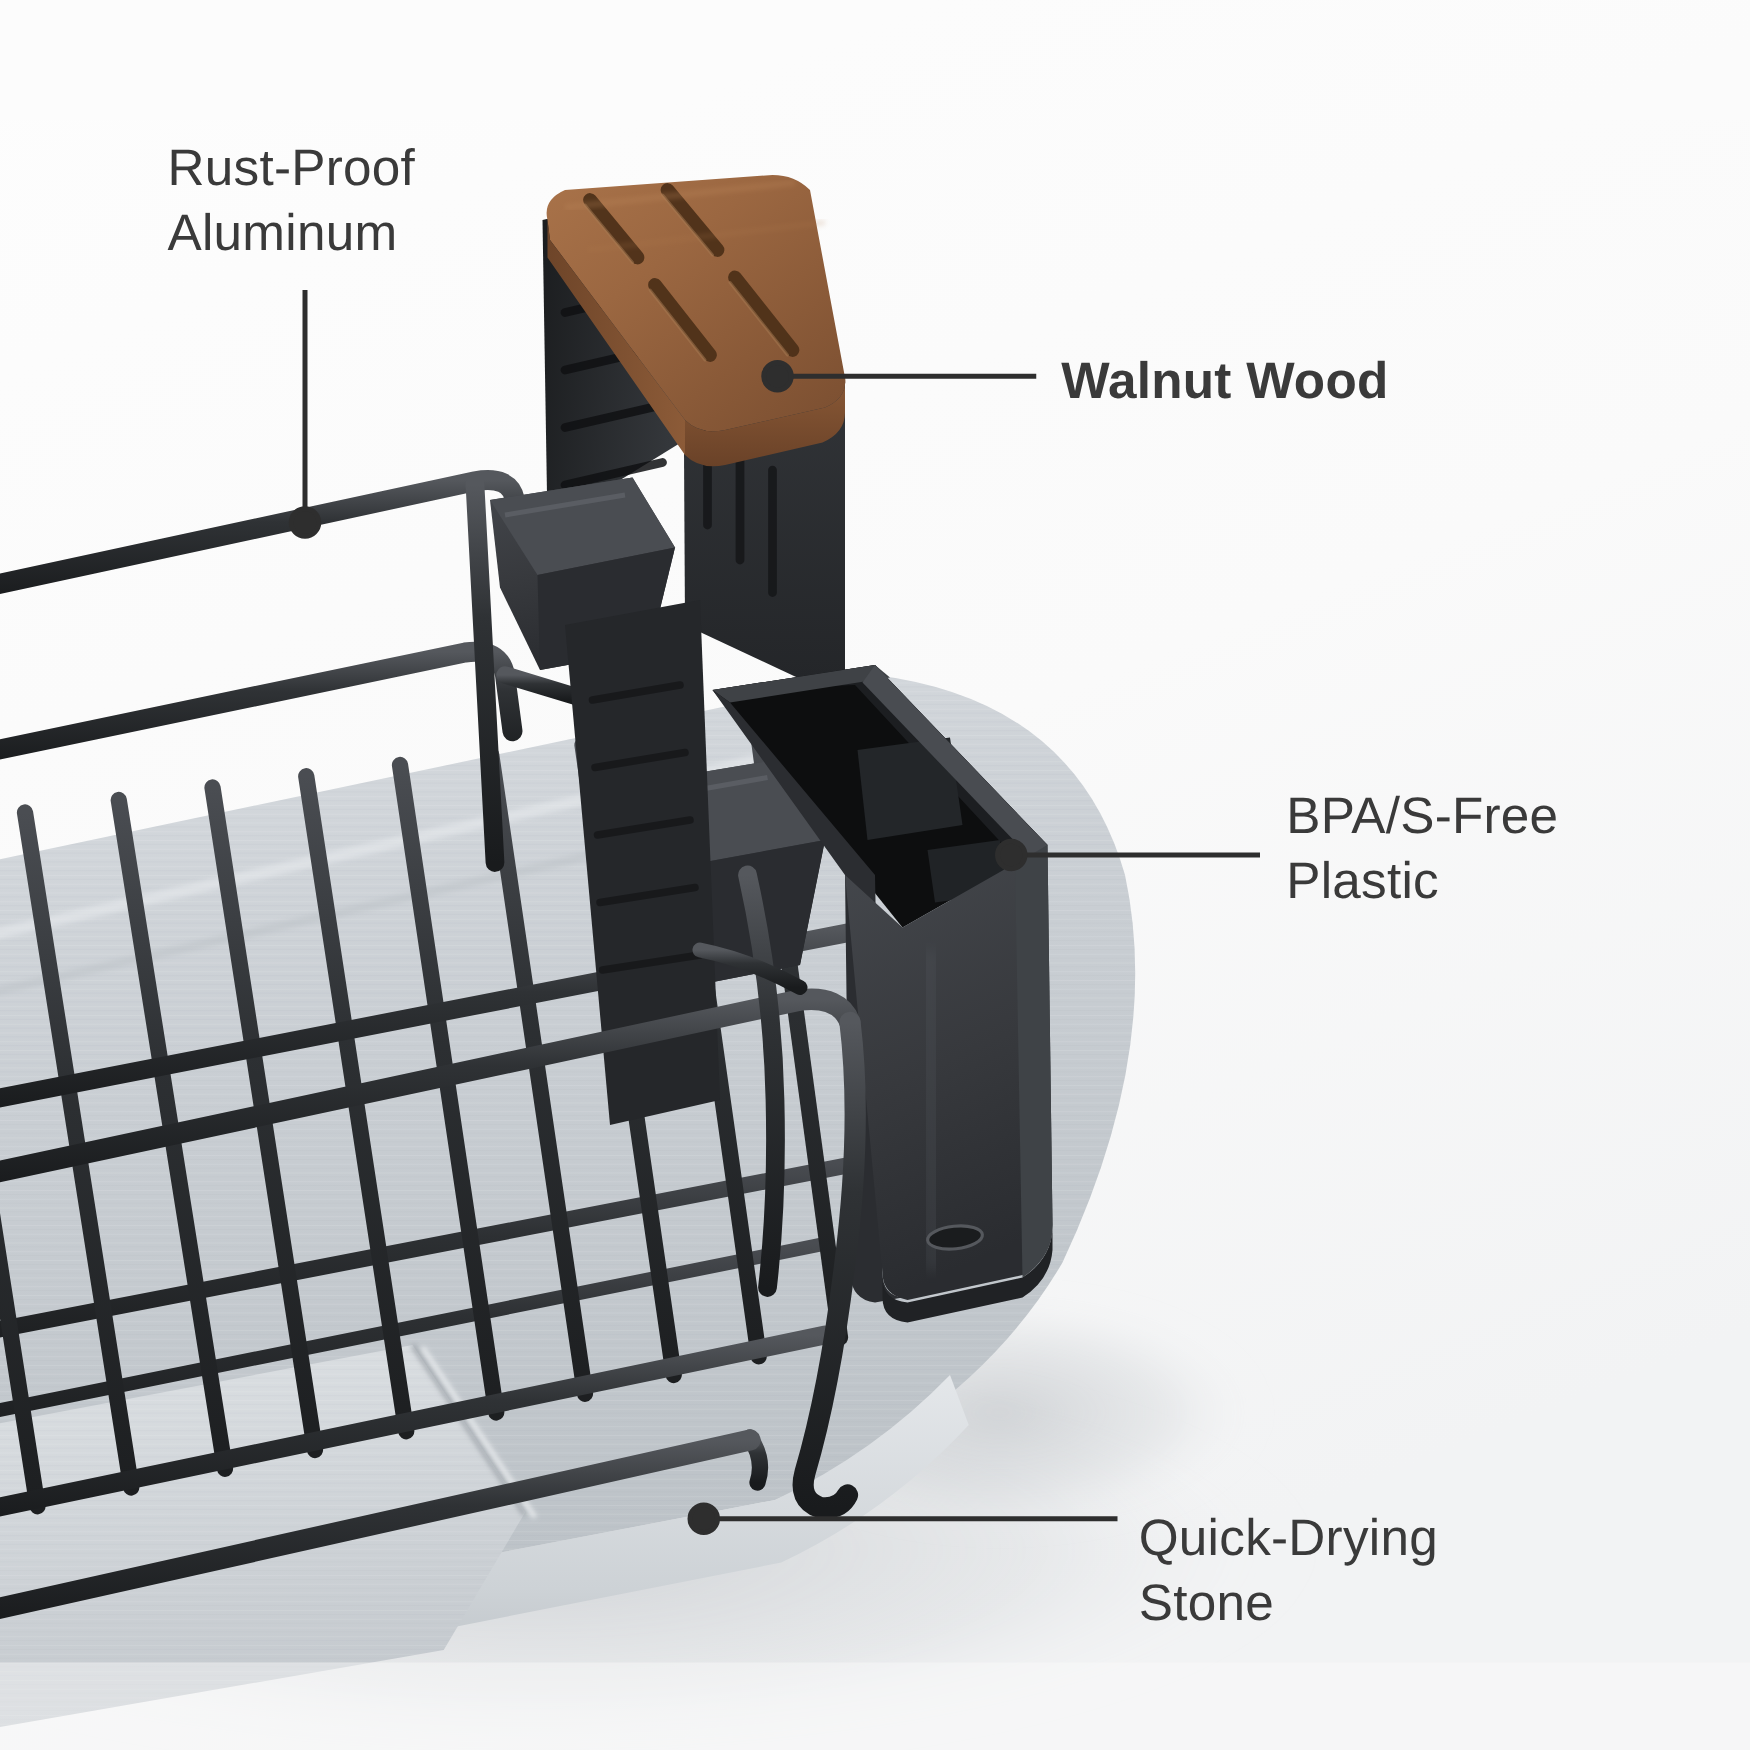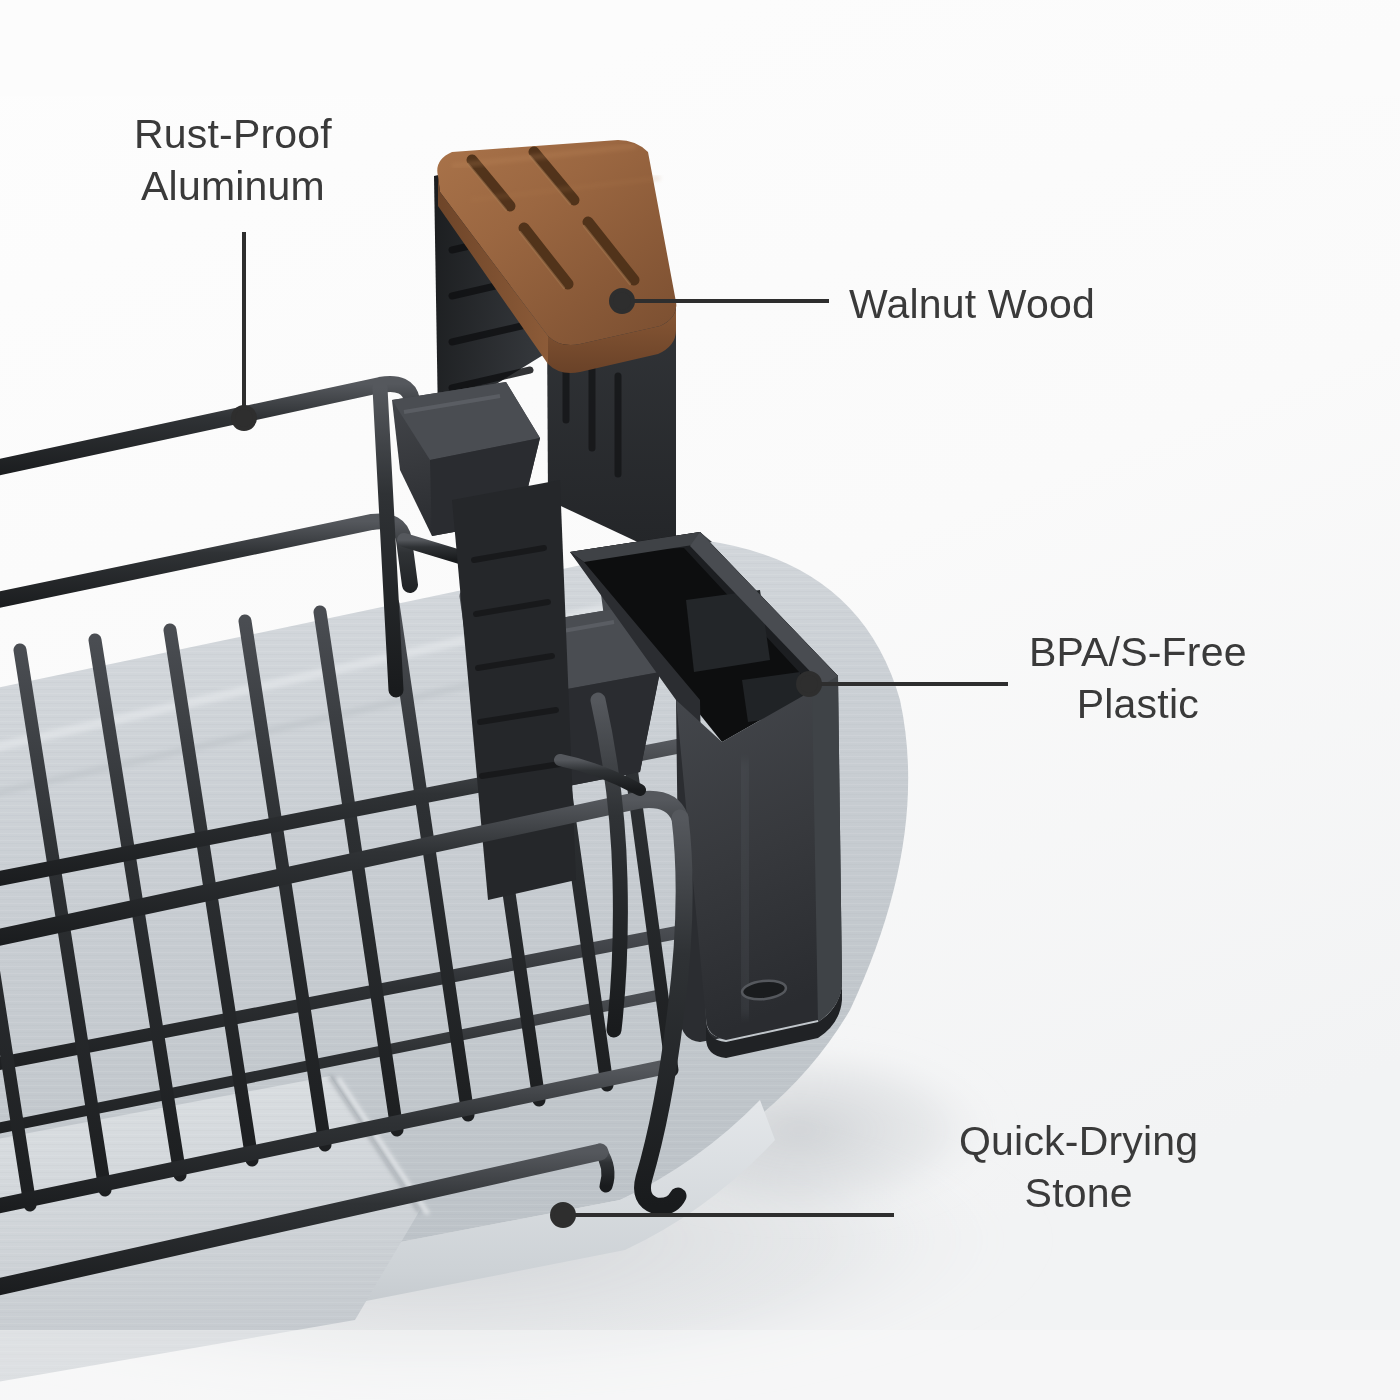--- a/index.html
+++ b/index.html
@@ -23,21 +23,20 @@
   }
   .callout-label {
     position: absolute;
     color: #3a3a3a;
     font-size: 41px;
     line-height: 1.28;
     font-weight: 400;
     letter-spacing: 0.2px;
     white-space: pre-line;
     font-family: "Liberation Sans", sans-serif;
-    text-align: center;
   }
   #lbl-aluminum { left: 134px; top: 108px; }
   #lbl-walnut   { left: 849px; top: 278px; }
   #lbl-plastic  { left: 1029px; top: 635px; }
   #lbl-stone    { left: 911px; top: 1172px; }
   #leader-layer {
     position: absolute;
     inset: 0;
     width: 1400px;
     height: 1400px;
@@ -323,21 +322,21 @@
         <line x1="809" y1="684" x2="1008" y2="684" stroke="#2e2e2e" stroke-width="4"></line>
         <circle cx="809" cy="684" r="11" fill="#2e2e2e"></circle>
         <line x1="563" y1="1215" x2="894" y2="1215" stroke="#2e2e2e" stroke-width="4"></line>
         <circle cx="563" cy="1215" r="11" fill="#2e2e2e"></circle>
       </g>
   </svg>
 
   <div class="callout-label" id="lbl-aluminum" style="left: 134px; top: 108px;">Rust-Proof
 Aluminum</div>
 
-  <div class="callout-label" id="lbl-walnut" style="left: 849px; top: 278px;">Walnut Wood</div>
+  <div class="callout-label" id="lbl-walnut" style="left: 849px; top: 278px; font-weight: bold;">Walnut Wood</div>
 
   <div class="callout-label" id="lbl-plastic" style="left: 1029px; top: 626px;">BPA/S-Free
 Plastic</div>
 
-  <div class="callout-label" id="lbl-stone" style="left: 911px; top: 1115px; margin-left: 48px;">Quick-Drying
+  <div class="callout-label" id="lbl-stone" style="left: 911px; top: 1204px;">Quick-Drying
 Stone</div>
 
 </div>
 
 </body></html>

